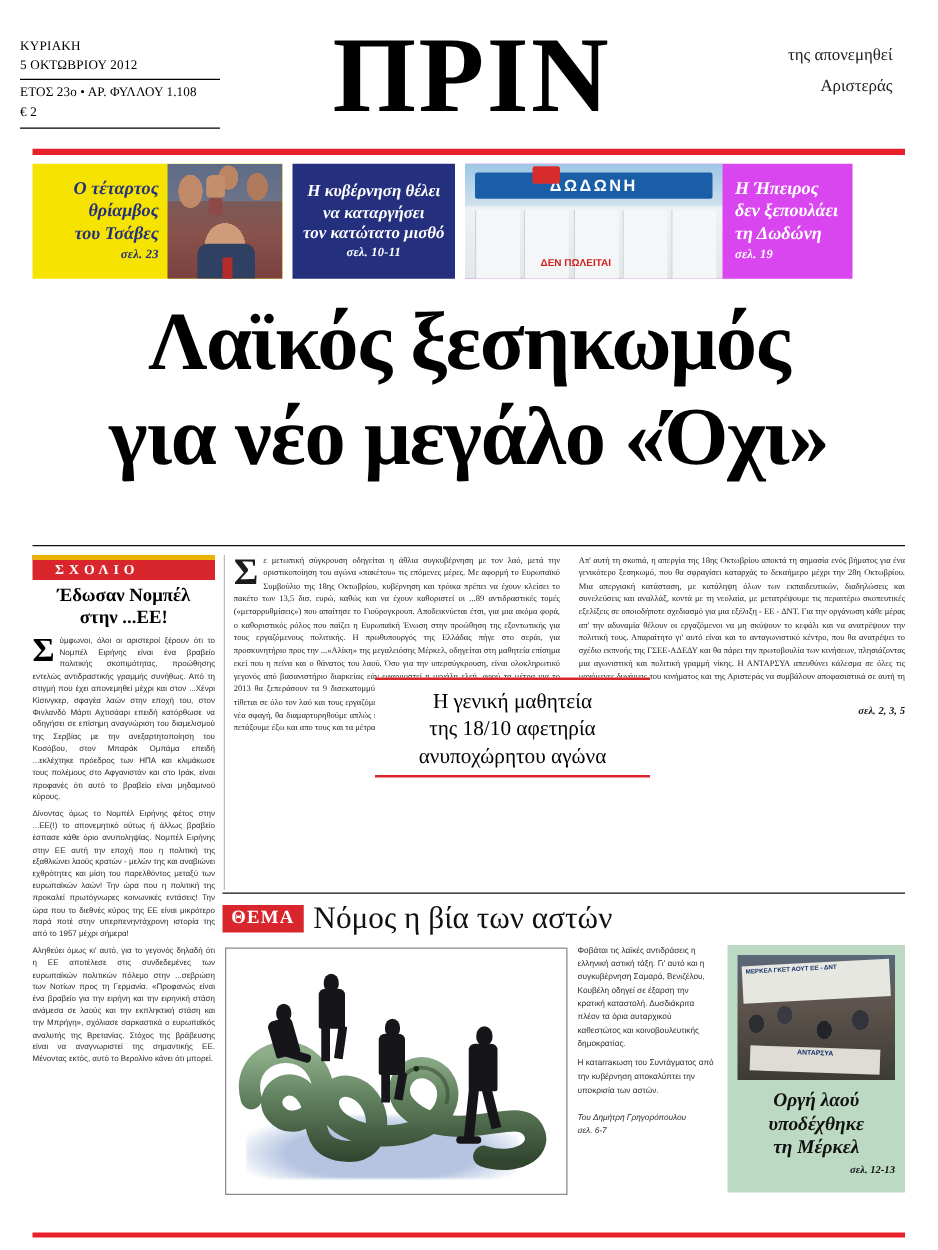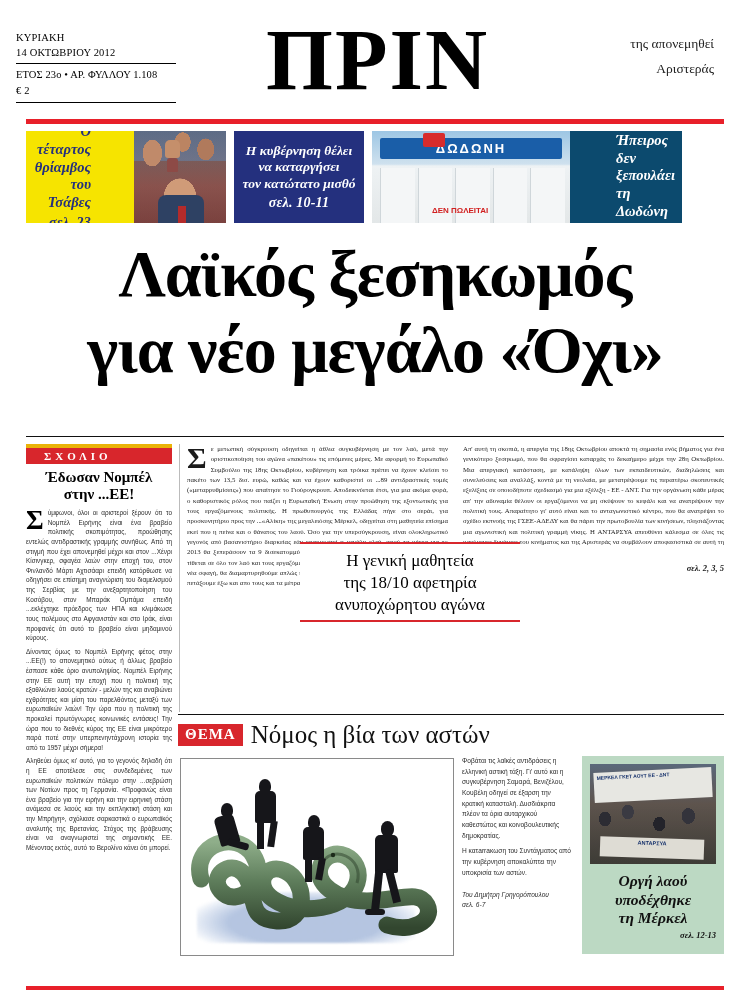--- a/index.html
+++ b/index.html
@@ -87,44 +87,43 @@
     left: 26px; top: 131px;
     width: 698px; height: 92px;
     display: flex;
     gap: 8px;
   }
   .teaser {
     position: relative;
     display: flex;
     align-items: stretch;
     overflow: hidden;
-    gap: 36px;
   }
   .t-yellow { width: 200px; background: #f6e400; }
   .t-blue   { width: 130px; background: #24307e; }
-  .t-pink   { width: 310px; background: #0c4a6e; }
+  .t-pink   { width: 310px; background: #d946ef; }
 
   .teaser .t-text {
     flex: 1;
     display: flex;
     flex-direction: column;
     justify-content: center;
     padding: 4px 7px 4px 7px;
     text-align: right;
     font-style: italic;
     font-weight: bold;
     font-family: "Liberation Serif", serif;
     font-size: 14.5px;
     line-height: 1.22;
   }
   .t-yellow .t-text { color: #24307e; }
   .t-blue  .t-text { color: #ffffff; text-align: center; font-size: 13.5px;}
   .t-pink  .t-text { color: #ffffff; text-align: left; padding-left: 10px;}
   .t-page {
-    font-size: 14px;
+    font-size: 10px;
     font-style: italic;
     font-weight: bold;
     margin-top: 2px;
     letter-spacing: .2px;
   }
   .t-photo {
     width: 92px;
     background: #b9b2a6;
     position: relative;
     overflow: hidden;
@@ -442,21 +441,21 @@
   }
 </style>
 </head>
 <body>
 
 <div class="page">
 
   <div class="masthead">
     <div class="mast-left">
       <div class="l1">ΚΥΡΙΑΚΗ</div>
-      <div class="l2">14 ΟΚΤΩΒΡΙΟΥ 2012</div>
+      <div class="l2">5 ΟΚΤΩΒΡΙΟΥ 2012</div>
       <div class="mast-rule"></div>
       <div class="l3">ΕΤΟΣ 23ο • ΑΡ. ΦΥΛΛΟΥ 1.108</div>
       <div class="l4">€ 2</div>
       <div class="mast-rule"></div>
     </div>
     <div class="mast-title">ΠΡΙΝ</div>
     <div class="mast-right">
       <div>της απονεμηθεί</div>
       <div>Αριστεράς</div>
     </div>

